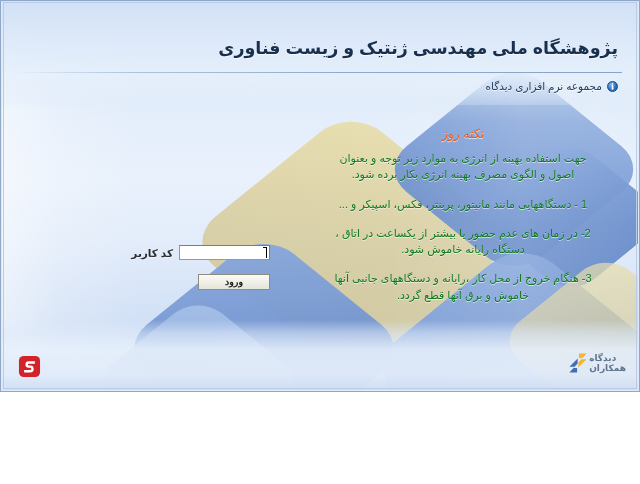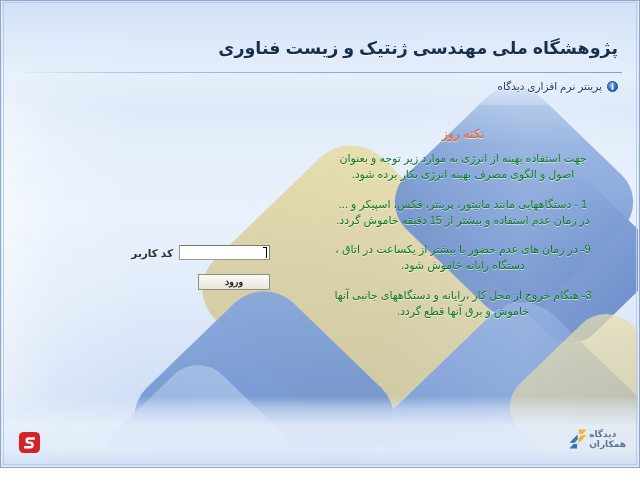--- a/index.html
+++ b/index.html
@@ -8,21 +8,21 @@
     padding: 0;
     background: #ffffff;
   }
   body {
     font-family: "Liberation Sans", "DejaVu Sans", sans-serif;
   }
 
   .screen {
     position: relative;
     width: 640px;
-    height: 468px;
+    height: 392px;
     overflow: hidden;
     background: #dfe9f7;
     box-sizing: border-box;
   }
 
   
   .frame-outer {
     position: absolute;
     inset: 0;
     border: 1px solid #8fa8c8;
@@ -406,39 +406,38 @@
   <div class="bg-vert-sheen"></div>
 
   <div class="footer-band"></div>
 
   <div class="header">
     <div class="header-wash"></div>
     <div class="header-title">پژوهشگاه ملی مهندسی ژنتیک و زیست فناوری</div>
     <div class="header-rule"></div>
     <div class="header-sub">
       <span class="info-icon"></span>
-      <span>پرینتر نرم افزاری دیدگاه</span>
+      <span>مجموعه نرم افزاری دیدگاه</span>
     </div>
   </div>
 
   <div class="tip">
     <div class="tip-title">نکته روز</div>
 
     <div class="tip-block">
       <div>جهت استفاده بهینه از انرژی به موارد زیر توجه و بعنوان</div>
       <div>اصول و الگوی مصرف بهینه انرژی بکار برده شود.</div>
     </div>
 
     <div class="tip-block">
       <div>1  -  دستگاههایی مانند مانیتور، پرینتر، فکس، اسپیکر و ...</div>
-      <div>در زمان عدم استفاده و بیشتر از 15 دقیقه خاموش گردد.</div>
     </div>
 
     <div class="tip-block">
-      <div>9- در زمان های عدم حضور یا بیشتر از یکساعت در اتاق ،</div>
+      <div>2- در زمان های عدم حضور یا بیشتر از یکساعت در اتاق ،</div>
       <div>دستگاه رایانه خاموش شود.</div>
     </div>
 
     <div class="tip-block">
       <div>3- هنگام خروج از محل کار ،رایانه و دستگاههای جانبی آنها</div>
       <div>خاموش و برق آنها قطع گردد.</div>
     </div>
   </div>
 
   <div class="login">

